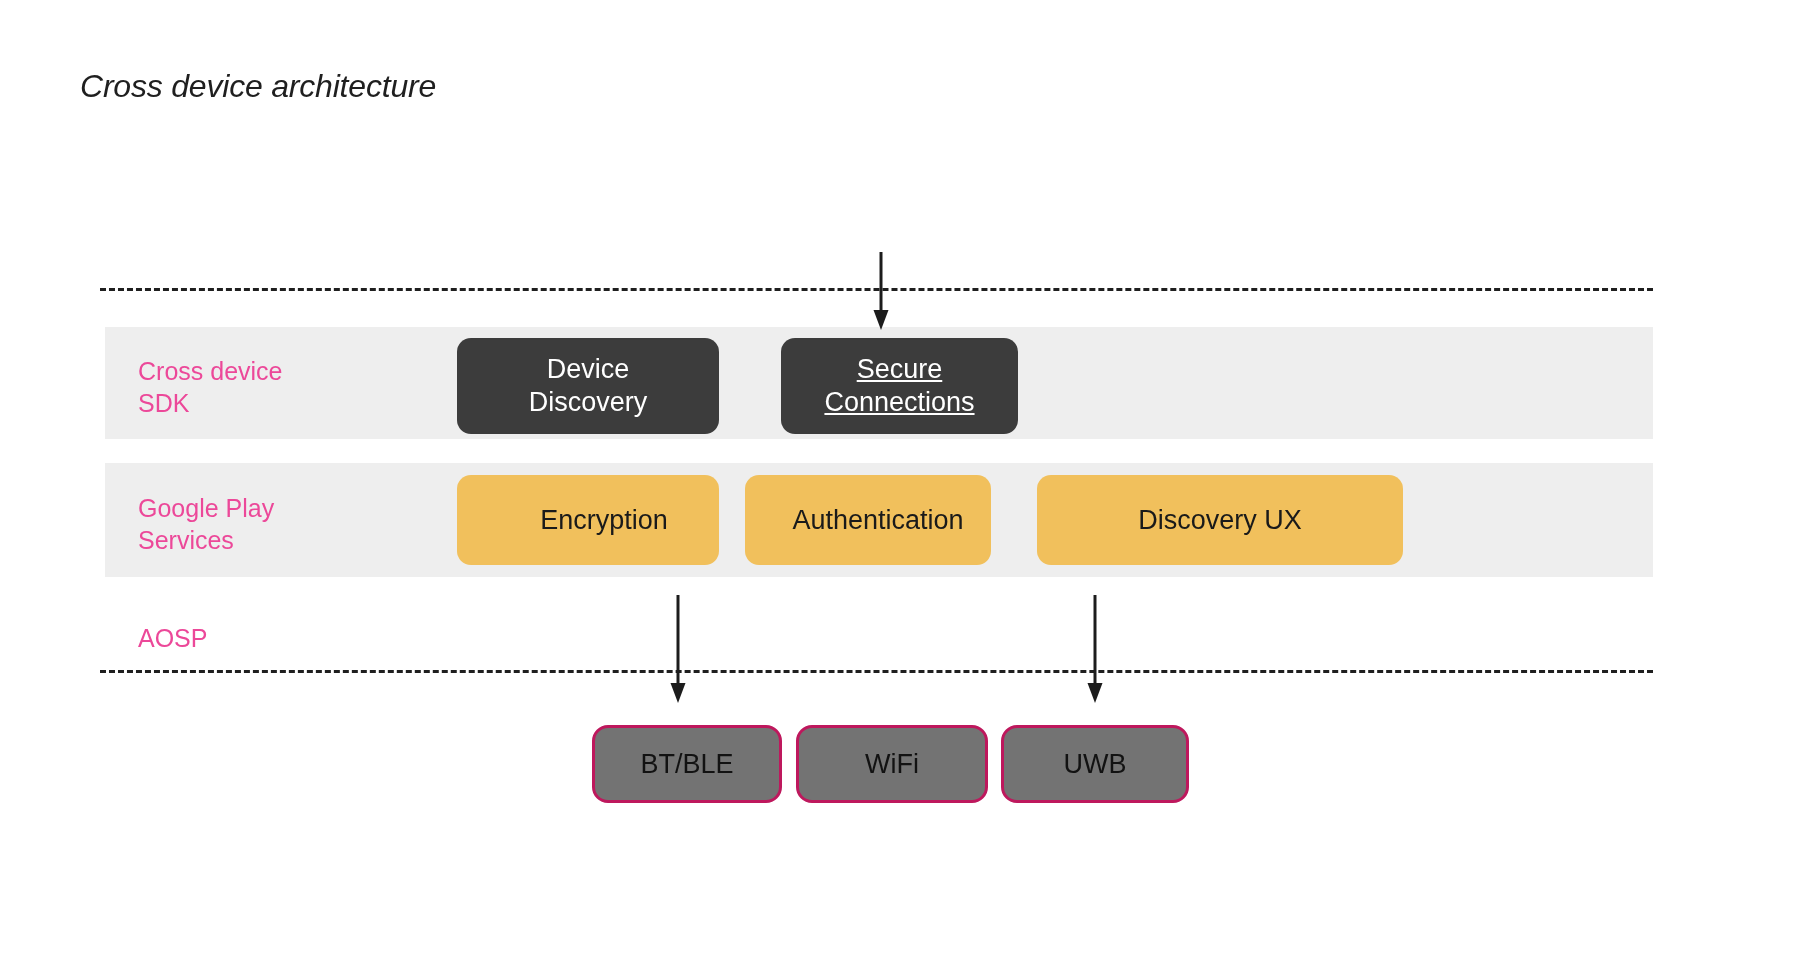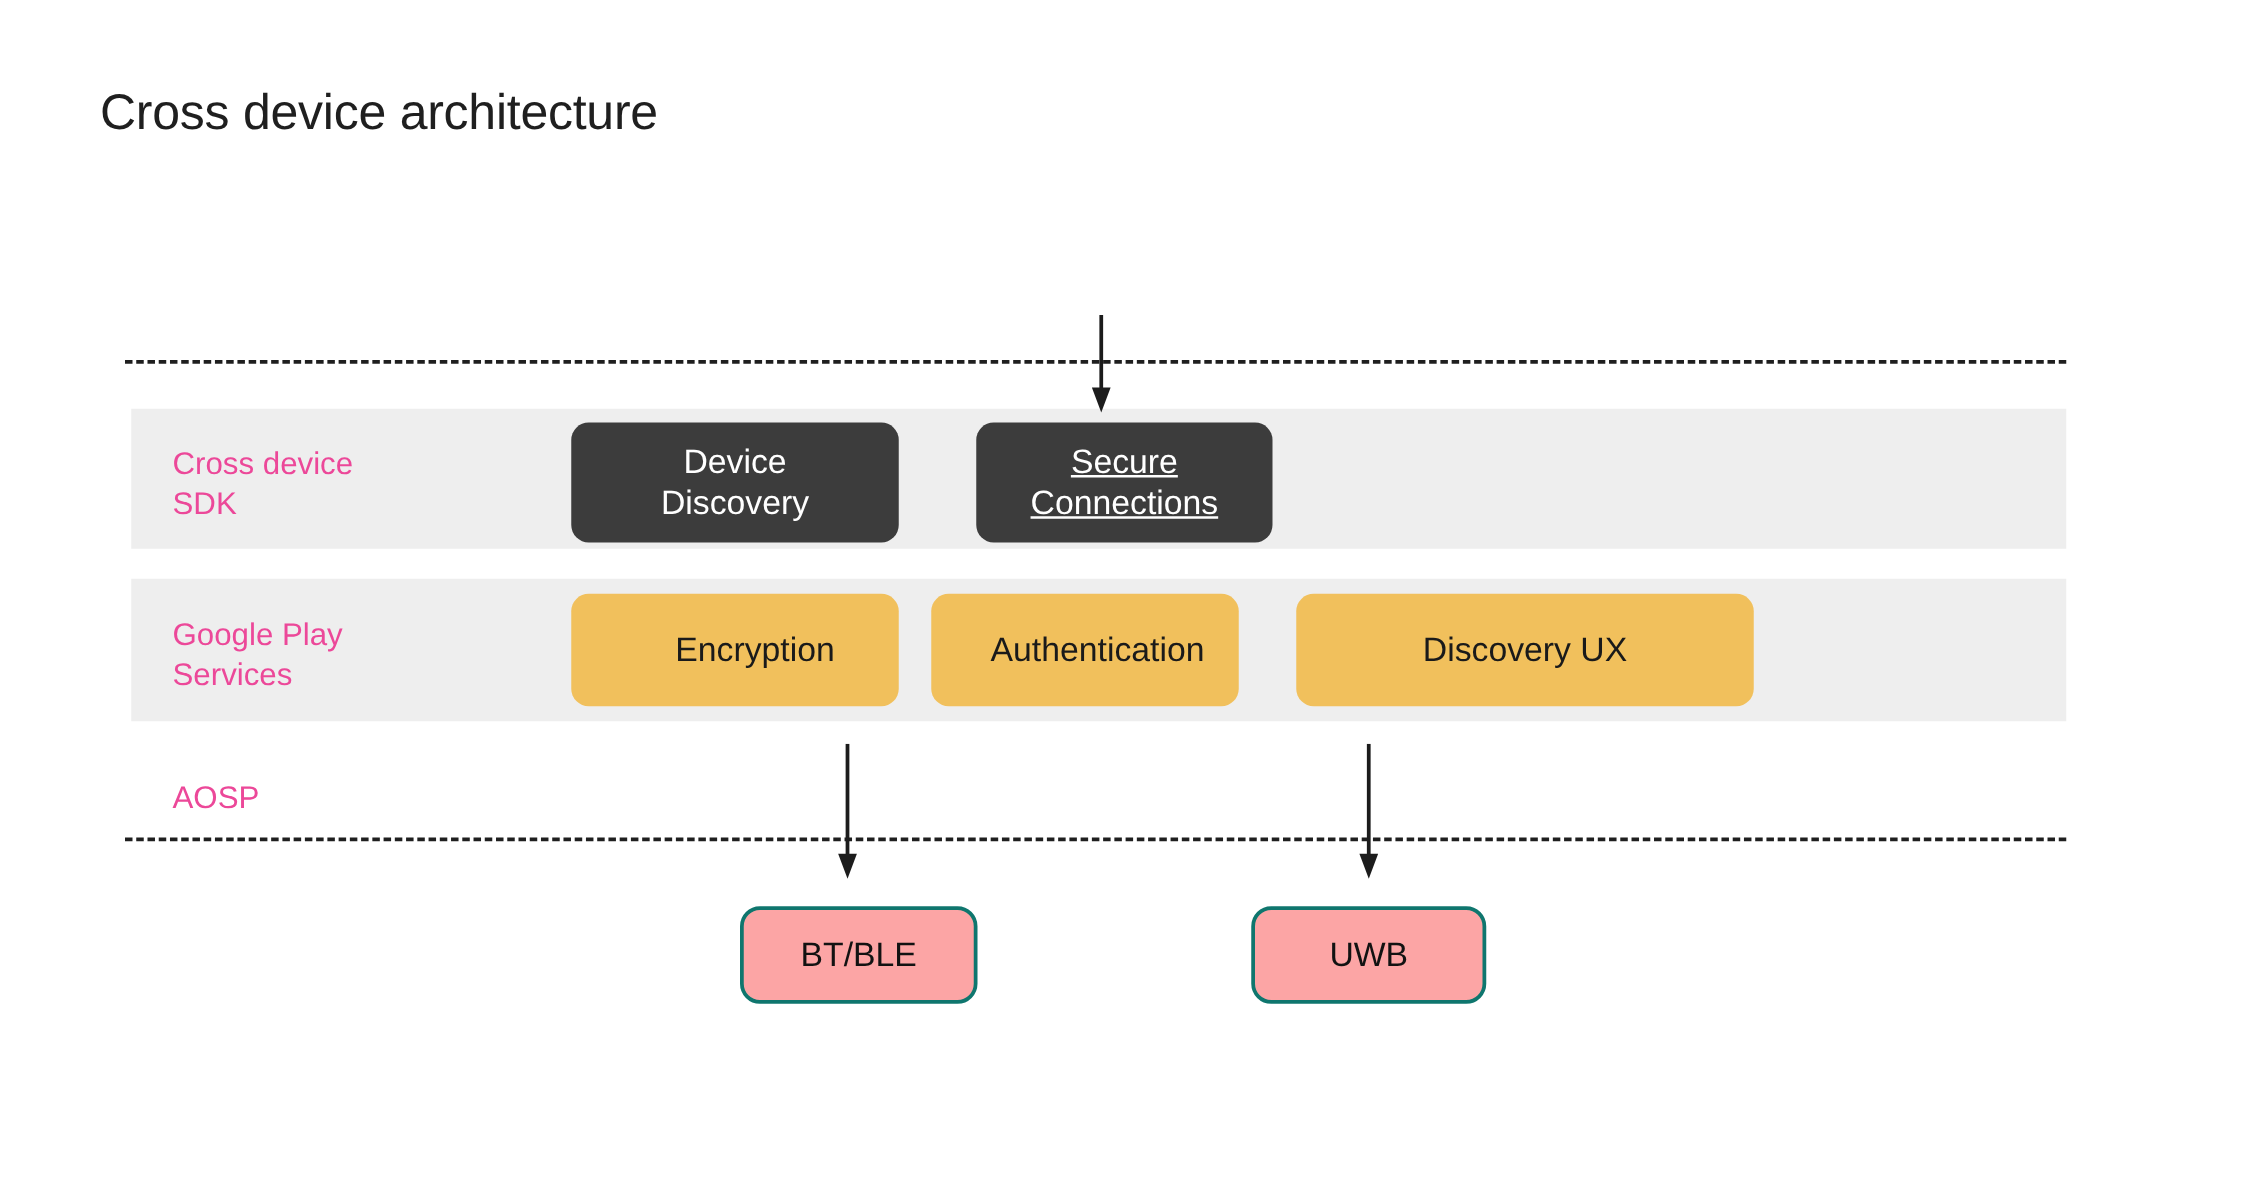--- a/index.html
+++ b/index.html
@@ -17,25 +17,26 @@
     height: 954px;
     background: #ffffff;
     overflow: hidden;
   }
 
   
   #page-title {
     position: absolute;
     left: 80px;
     top: 68px;
-    font-size: 40px;
+    font-size: 32px;
     font-weight: 400;
     color: #1f1f1f;
     letter-spacing: -0.2px;
     white-space: nowrap;
+    font-style: italic;
   }
 
   
   .dashed-rule {
     position: absolute;
     left: 100px;
     width: 1553px;
     height: 0;
     border-top: 3px dashed #1f1f1f;
   }
@@ -114,22 +115,22 @@
     font-size: 27px;
   }
   #chip-encryption     { left: 457px;  width: 262px; padding-left: 32px; }
   #chip-authentication { left: 745px;  width: 246px; padding-left: 20px; }
   #chip-discovery-ux   { left: 1037px; width: 366px; }
 
   
   .chip-transport {
     top: 725px;
     height: 78px;
-    background: #fca5a5;
-    border: 3px solid #0f766e;
+    background: #737373;
+    border: 3px solid #be185d;
     border-radius: 16px;
     color: #121212;
     font-size: 27px;
   }
   #chip-bt-ble { left: 592px; width: 190px; }
   #chip-wifi   { left: 796px; width: 192px; }
   #chip-uwb    { left: 1001px; width: 188px; }
 
   
   .arrow { position: absolute; }
@@ -160,20 +161,21 @@
   <div class="chip chip-dark" id="chip-device-discovery">Device
 Discovery</div>
   <div class="chip chip-dark" id="chip-secure-connections">Secure
 Connections</div>
 
   <div class="chip chip-amber" id="chip-encryption">Encryption</div>
   <div class="chip chip-amber" id="chip-authentication">Authentication</div>
   <div class="chip chip-amber" id="chip-discovery-ux">Discovery UX</div>
 
   <div class="chip chip-transport" id="chip-bt-ble">BT/BLE</div>
+  <div class="chip chip-transport" id="chip-wifi">WiFi</div>
   <div class="chip chip-transport" id="chip-uwb">UWB</div>
 
   <svg class="arrow" id="arrow-application-to-sdk" viewBox="0 0 22 80">
     <line x1="11" y1="0" x2="11" y2="62" stroke="#1c1c1c" stroke-width="3"></line>
     <polygon points="11,78 3.5,58 18.5,58" fill="#1c1c1c"></polygon>
   </svg>
 
   <svg class="arrow" id="arrow-gps-to-btble" viewBox="0 0 22 110">
     <line x1="11" y1="0" x2="11" y2="92" stroke="#1c1c1c" stroke-width="3"></line>
     <polygon points="11,108 3.5,88 18.5,88" fill="#1c1c1c"></polygon>

